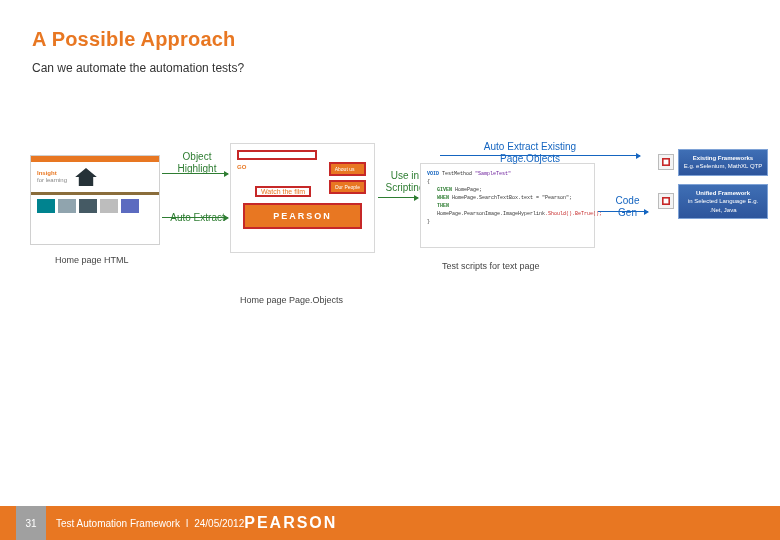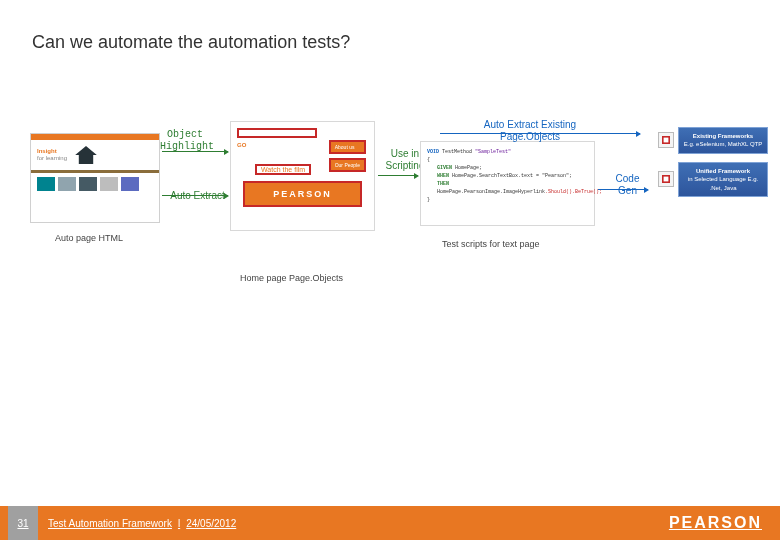--- a/index.html
+++ b/index.html
@@ -14,24 +14,24 @@
   .title-block {
     padding: 28px 32px 0 32px;
   }
   .title {
     font-size: 20px;
     font-weight: bold;
     color: #e87722;
     letter-spacing: 0.2px;
   }
   .subtitle {
-    font-size: 18px;
+    font-size: 12px;
     font-weight: normal;
     color: #333;
-    margin-top: 4px;
+    margin-top: 10px;
   }
 
   .diagram {
     position: relative;
     margin-top: 60px;
     width: 780px;
     height: 220px;
   }
 
   
@@ -130,21 +130,21 @@
   .cap3 { left: 442px; top: 126px; }
 
   
   .arrow-label {
     position: absolute;
     font-size: 10px;
     color: #2e7d32;
     text-align: center;
     line-height: 1.2;
   }
-  .lbl-oh { left: 160px; top: 16px; width: 50px; font-family: Liberation Mono, monospace; }
+  .lbl-oh { left: 172px; top: 16px; width: 50px; }
   .lbl-ae { left: 170px; top: 70px; width: 55px; color: #2e7d32; margin-top: 7px; }
   .lbl-use { left: 385px; top: 35px; width: 40px; }
   .lbl-aex { left: 460px; top: 6px; width: 140px; color: #1565c0; }
   .lbl-cg { left: 605px; top: 60px; width: 45px; color: #1565c0; }
 
   
   .arrow {
     position: absolute;
     height: 0;
     border-top: 1px solid #2e7d32;
@@ -167,24 +167,22 @@
 
   
   .footer {
     position: absolute;
     left: 0; bottom: 0;
     width: 780px; height: 34px;
     background: #e87722;
     color: #fff;
     display: flex;
     align-items: center;
-    justify-content: space-between;
-    padding: 0 18px 0 8px;
+    padding: 0 18px 0 16px;
     font-size: 10px;
-    text-decoration: underline;
   }
   .footer-left {
     display: flex;
     align-items: center;
     height: 100%;
   }
   .page-num {
     background: #a0a0a0;
     color: #fff;
     width: 30px;
@@ -198,20 +196,21 @@
   .pearson-logo {
     font-size: 16px;
     font-weight: bold;
     letter-spacing: 2px;
   }
 </style>
 </head>
 <body>
 
 <div class="title-block">
+  <div class="title">A Possible Approach</div>
   <div class="subtitle">Can we automate the automation tests?</div>
 </div>
 
 <div class="diagram">
 
   <div class="panel1">
     <div class="p1-bar"></div>
     <div class="p1-row">
       <div>
         <div class="p1-brand">Insight</div>
@@ -225,21 +224,21 @@
     </div>
     <div class="p1-strip"></div>
     <div class="p1-thumbs">
       <span></span>
       <span></span>
       <span></span>
       <span></span>
       <span></span>
     </div>
   </div>
-  <div class="caption cap1">Auto page HTML</div>
+  <div class="caption cap1">Home page HTML</div>
 
   <div class="arrow ar1"></div>
   <div class="arrow-label lbl-oh">Object
 Highlight</div>
   <div class="arrow ar2"></div>
   <div class="arrow-label lbl-ae">Auto Extract</div>
 
   <div class="panel2">
     <div class="p2-search outlined"></div>
     <div class="p2-go">GO</div>

